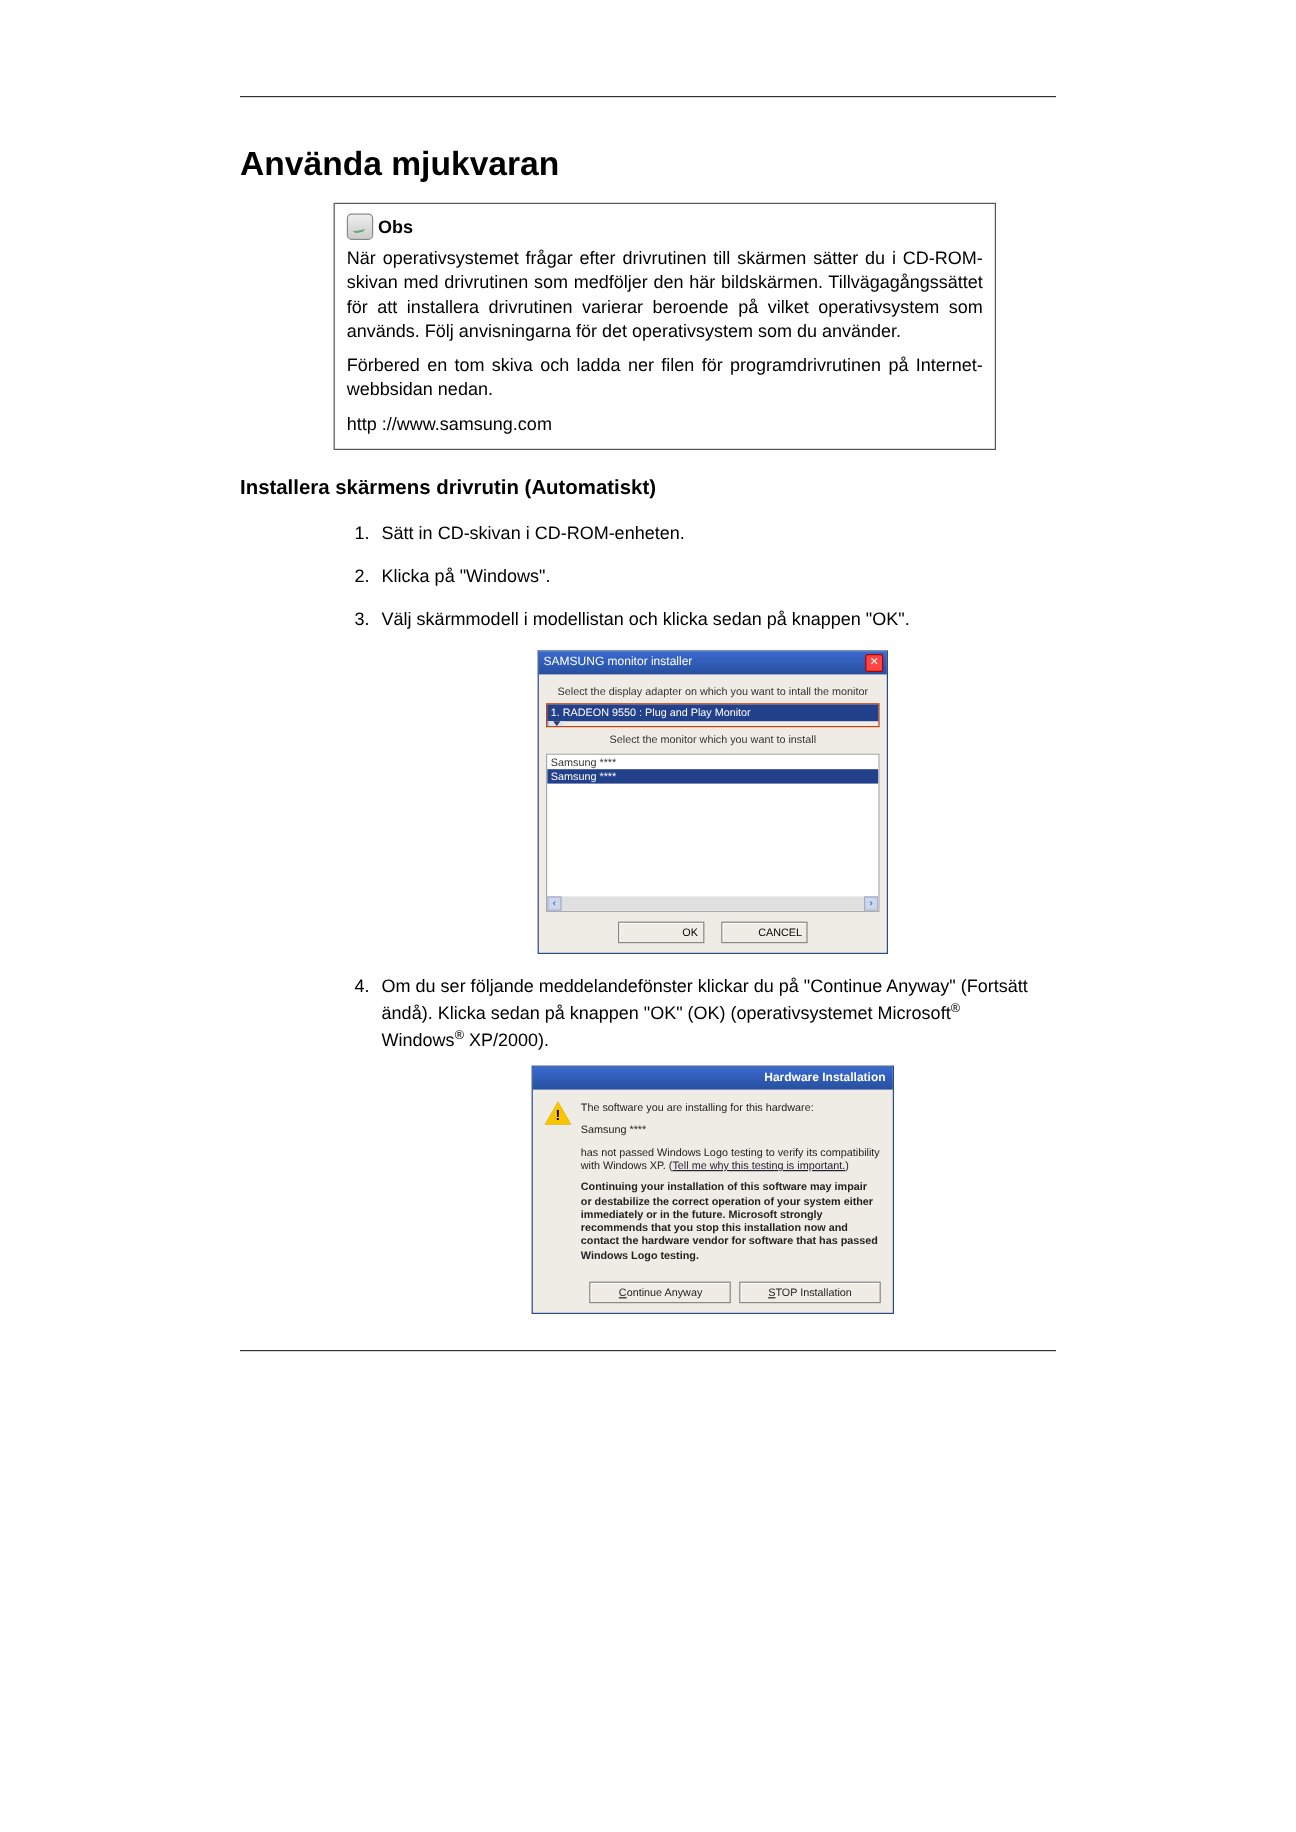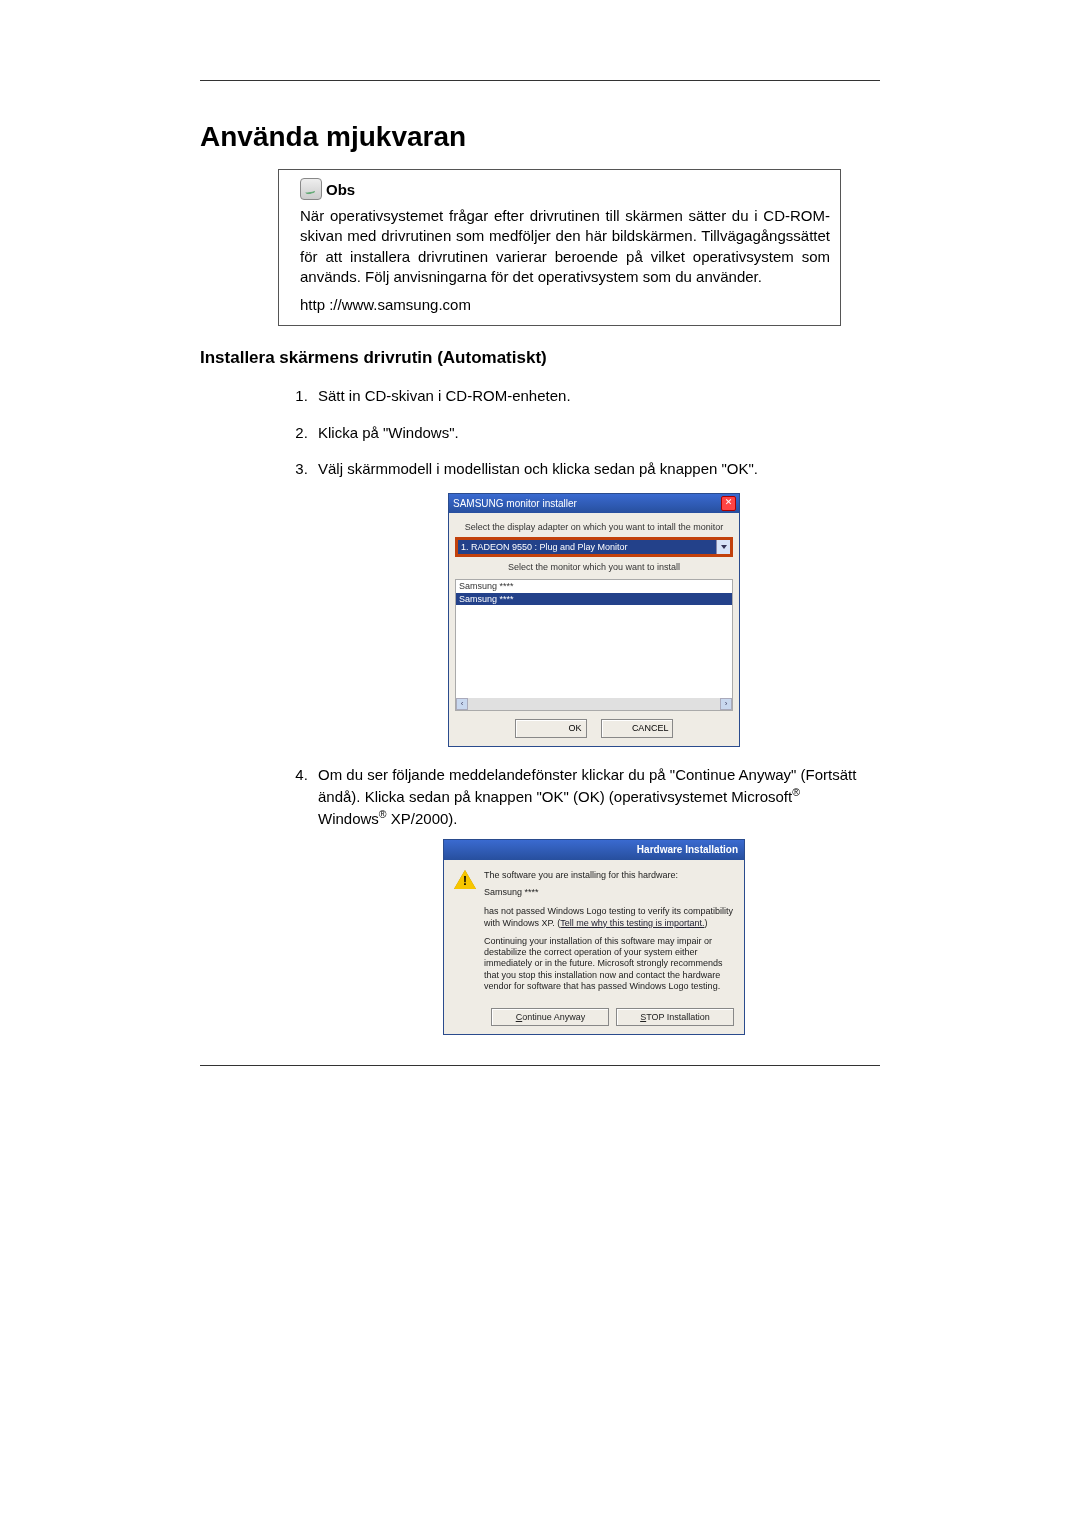--- a/index.html
+++ b/index.html
@@ -30,21 +30,21 @@
     margin: 0 0 16px 0;
   }
   h2.sub {
     font-size: 17px;
     font-weight: bold;
     margin: 0 0 18px 0;
   }
   .obs-box {
     margin-left: 78px;
     border: 1px solid #555;
-    padding: 8px 10px 10px 21px;
+    padding: 8px 10px 10px 10px;
     width: 530px;
     font-size: 15px;
     line-height: 1.35;
     text-align: justify;
   }
   .obs-head {
     display: flex;
     align-items: flex-end;
     gap: 4px;
     margin-bottom: 6px;
@@ -127,21 +127,22 @@
     padding: 4px 6px 8px 6px;
   }
   .dlg-text {
     text-align: center;
     font-size: 9px;
     color: #333;
     margin: 4px 0 4px 0;
   }
   .dlg-select {
     display: flex;
-    border: 3px solid #c2410c;
+    border: 1px solid #c2410c;
+    flex-direction: column;
   }
   .dlg-select-field {
     flex: 1;
     background: #23418a;
     color: #fff;
     padding: 1px 3px;
     font-size: 9px;
   }
   .dlg-select-btn {
     width: 13px;
@@ -267,21 +268,21 @@
     margin-bottom: 8px;
   }
   .hwdlg-text .hw-pass {
     margin-bottom: 7px;
   }
   .hw-link {
     text-decoration: underline;
     color: #223;
   }
   .hw-bold {
-    font-weight: normal;
+    font-weight: bold;
     margin-bottom: 4px;
   }
   .hwdlg-buttons {
     text-align: right;
     margin-top: 12px;
   }
   .hwdlg-btn {
     display: inline-block;
     min-width: 80px;
     background: #efece5;
@@ -306,20 +307,21 @@
   <div class="top-rule"></div>
 
   <h1 class="title">Använda mjukvaran</h1>
 
   <div class="obs-box">
     <div class="obs-head">
       <span class="obs-icon"></span>
       <span class="obs-title">Obs</span>
     </div>
     <p class="obs-para">När operativsystemet frågar efter drivrutinen till skärmen sätter du i CD-ROM-skivan med drivrutinen som medföljer den här bildskärmen. Tillvägagångssättet för att installera drivrutinen varierar beroende på vilket operativsystem som används. Följ anvisningarna för det operativsystem som du använder.</p>
+    <p class="obs-para">Förbered en tom skiva och ladda ner filen för programdrivrutinen på Internet-webbsidan nedan.</p>
     <div class="obs-link">http ://www.samsung.com</div>
   </div>
 
   <h2 class="sub" style="margin-top:22px;">Installera skärmens drivrutin (Automatiskt)</h2>
 
   <ol class="steps">
     <li>Sätt in CD-skivan i CD-ROM-enheten.</li>
     <li>Klicka på "Windows".</li>
     <li>
       <span>Välj skärmmodell i modellistan och klicka sedan på knappen "OK".</span>

